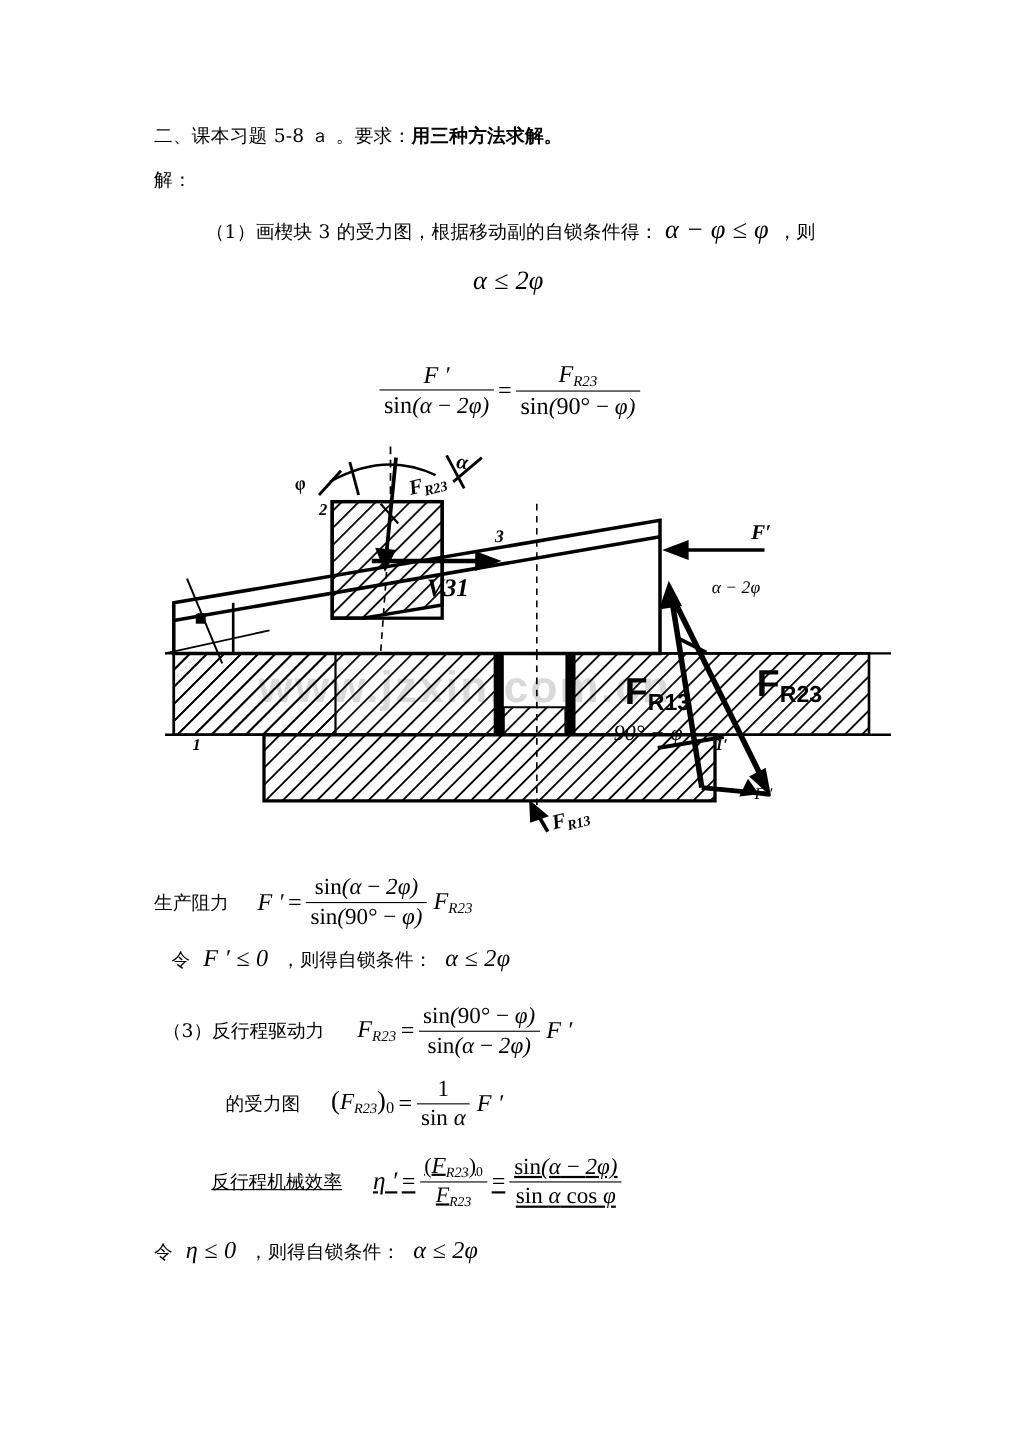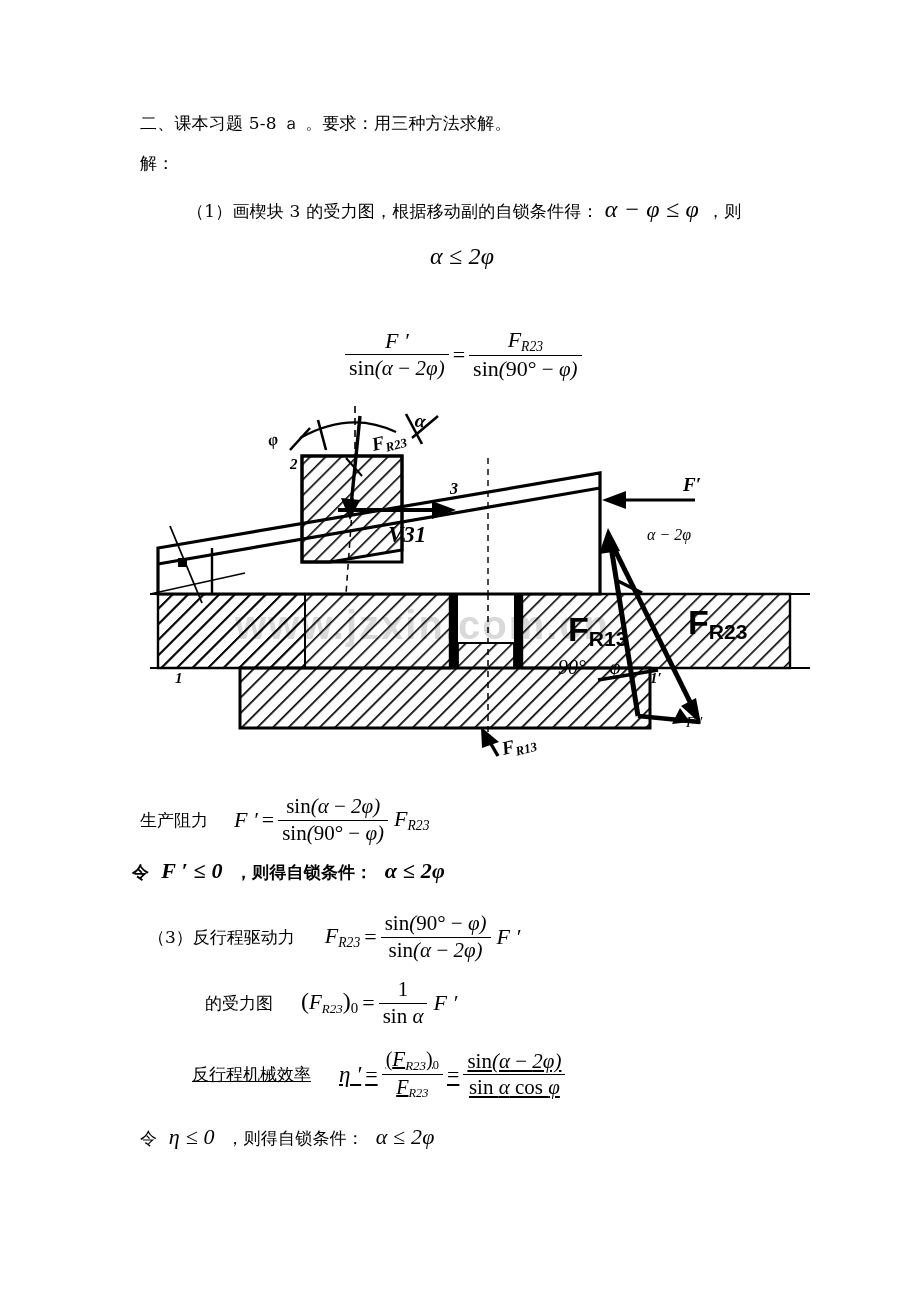--- a/index.html
+++ b/index.html
@@ -3,21 +3,21 @@
 <meta charset="utf-8">
 <style>
   html,body{margin:0;padding:0;background:#fff;}
   body{width:920px;height:1302px;position:relative;overflow:hidden;
        font-family:"Liberation Serif","DejaVu Serif",serif;color:#000;}
   .page{position:absolute;inset:0;background:#fff;}
 
   
   .line{position:absolute;white-space:nowrap;font-size:17.5px;letter-spacing:.2px;}
   .cjk{font-family:"DejaVu Serif","Liberation Serif",serif;font-size:17px;}
-  .b{font-weight:normal;text-align:center;}
+  .b{font-weight:bold;text-align:center;}
   .mathi{font-family:"Liberation Serif","DejaVu Serif",serif;font-style:italic;font-size:21px;}
   .mathu{font-family:"Liberation Serif","DejaVu Serif",serif;font-style:normal;font-size:21px;}
   sub.s{font-size:.62em;font-style:italic;vertical-align:-.28em;letter-spacing:0;}
   sub.sn{font-size:.62em;font-style:normal;vertical-align:-.28em;letter-spacing:0;}
 
   
   .frac{display:inline-block;vertical-align:middle;text-align:center;line-height:1.12;
         font-family:"Liberation Serif","DejaVu Serif",serif;}
   .frac .num{display:block;padding:0 4px 1px 4px;}
   .frac .den{display:block;border-top:1.4px solid #000;padding:1px 4px 0 4px;}
@@ -191,21 +191,21 @@
     <span class="cjk" style="padding-right:22px;">生产阻力</span>
     <span class="mathi" style="font-size:22px;">F ′</span>
     <span class="mathu" style="font-size:22px;">=</span>
     <span class="frac">
       <span class="num mathu" style="font-size:21px;">sin<span class="mathi">(α</span> − <span class="mathi">2φ)</span></span>
       <span class="den mathu" style="font-size:21px;">sin<span class="mathi">(</span>90° − <span class="mathi">φ)</span></span>
     </span>
     <span class="mathi" style="font-size:22px;padding-left:2px;">F<sub class="s">R23</sub></span>
   </div>
 
-  <div class="line cjk" style="left:132px;top:858px;font-weight:bold;">
+  <div class="line cjk" style="left:156px;top:858px;">
     <span>令</span>
     <span class="mathi" style="font-size:22px;padding:0 6px;">F ′ ≤ 0</span>
     <span>，则得自锁条件：</span>
     <span class="mathi" style="font-size:22px;padding-left:6px;">α ≤ 2φ</span>
   </div>
 
   <div class="eqrow" style="left:148px;top:912px;">
     <span class="cjk" style="padding-right:26px;">（3）反行程驱动力</span>
     <span class="mathi" style="font-size:22px;">F<sub class="s">R23</sub></span>
     <span class="mathu" style="font-size:22px;">=</span>

